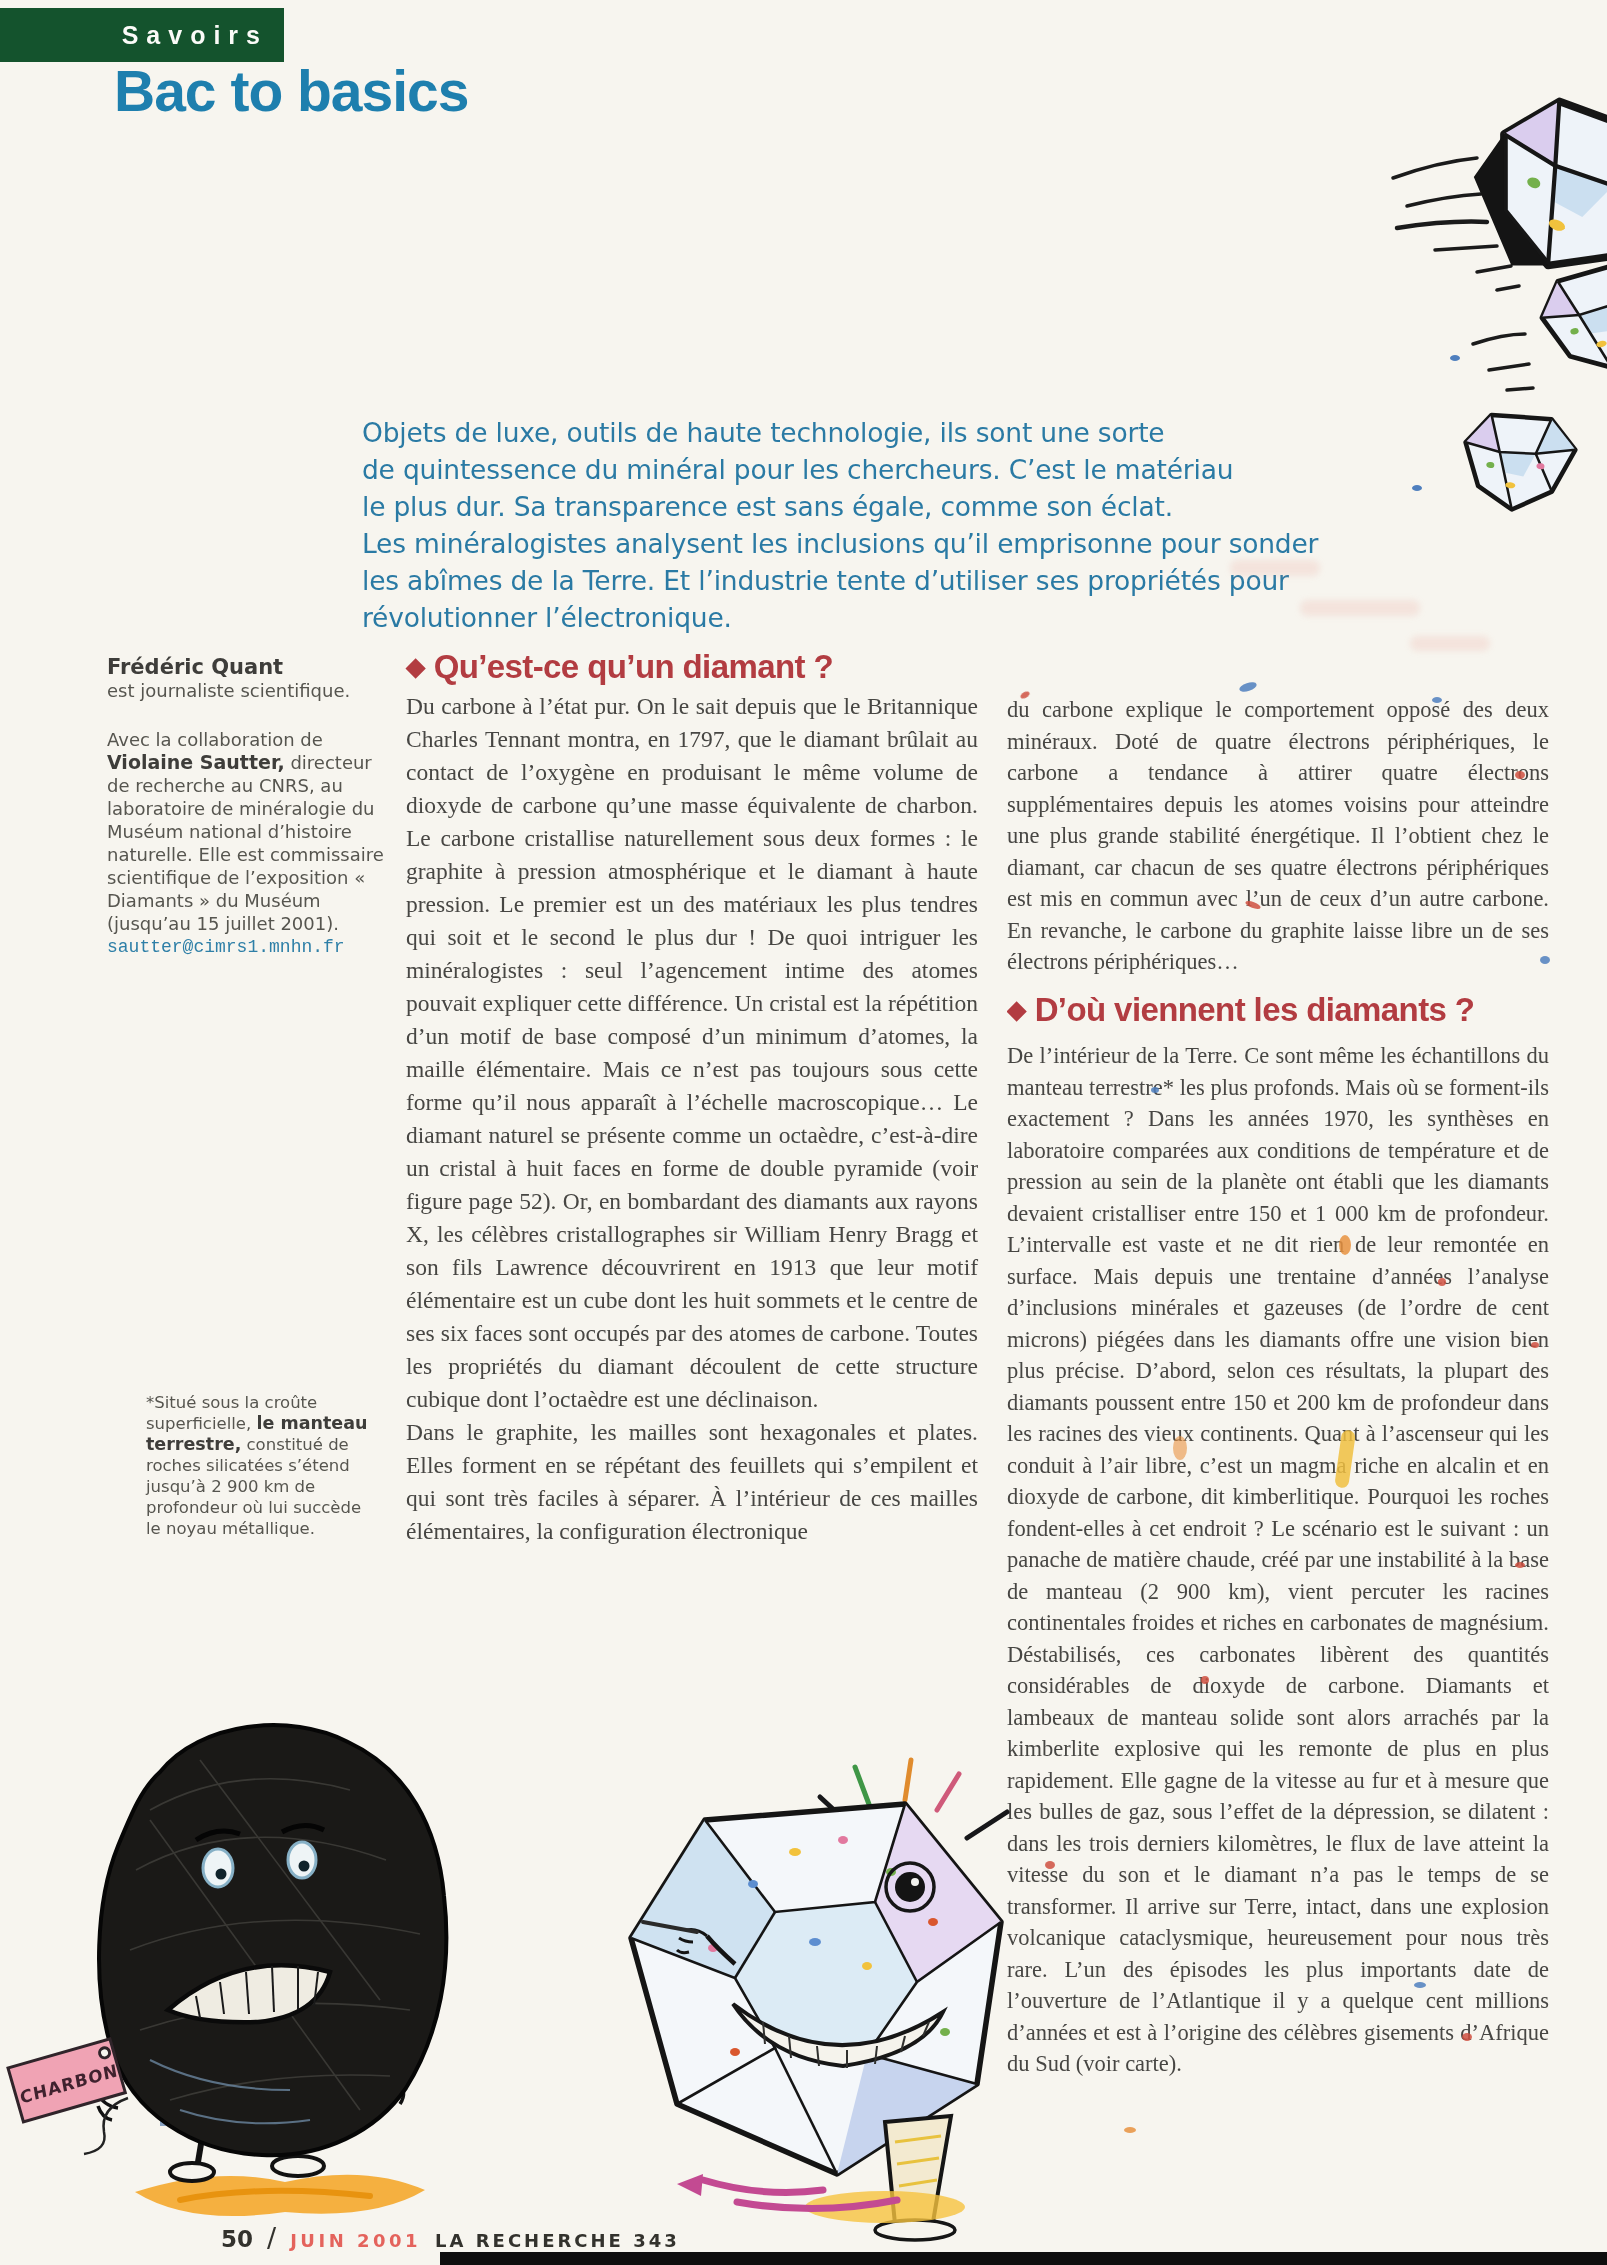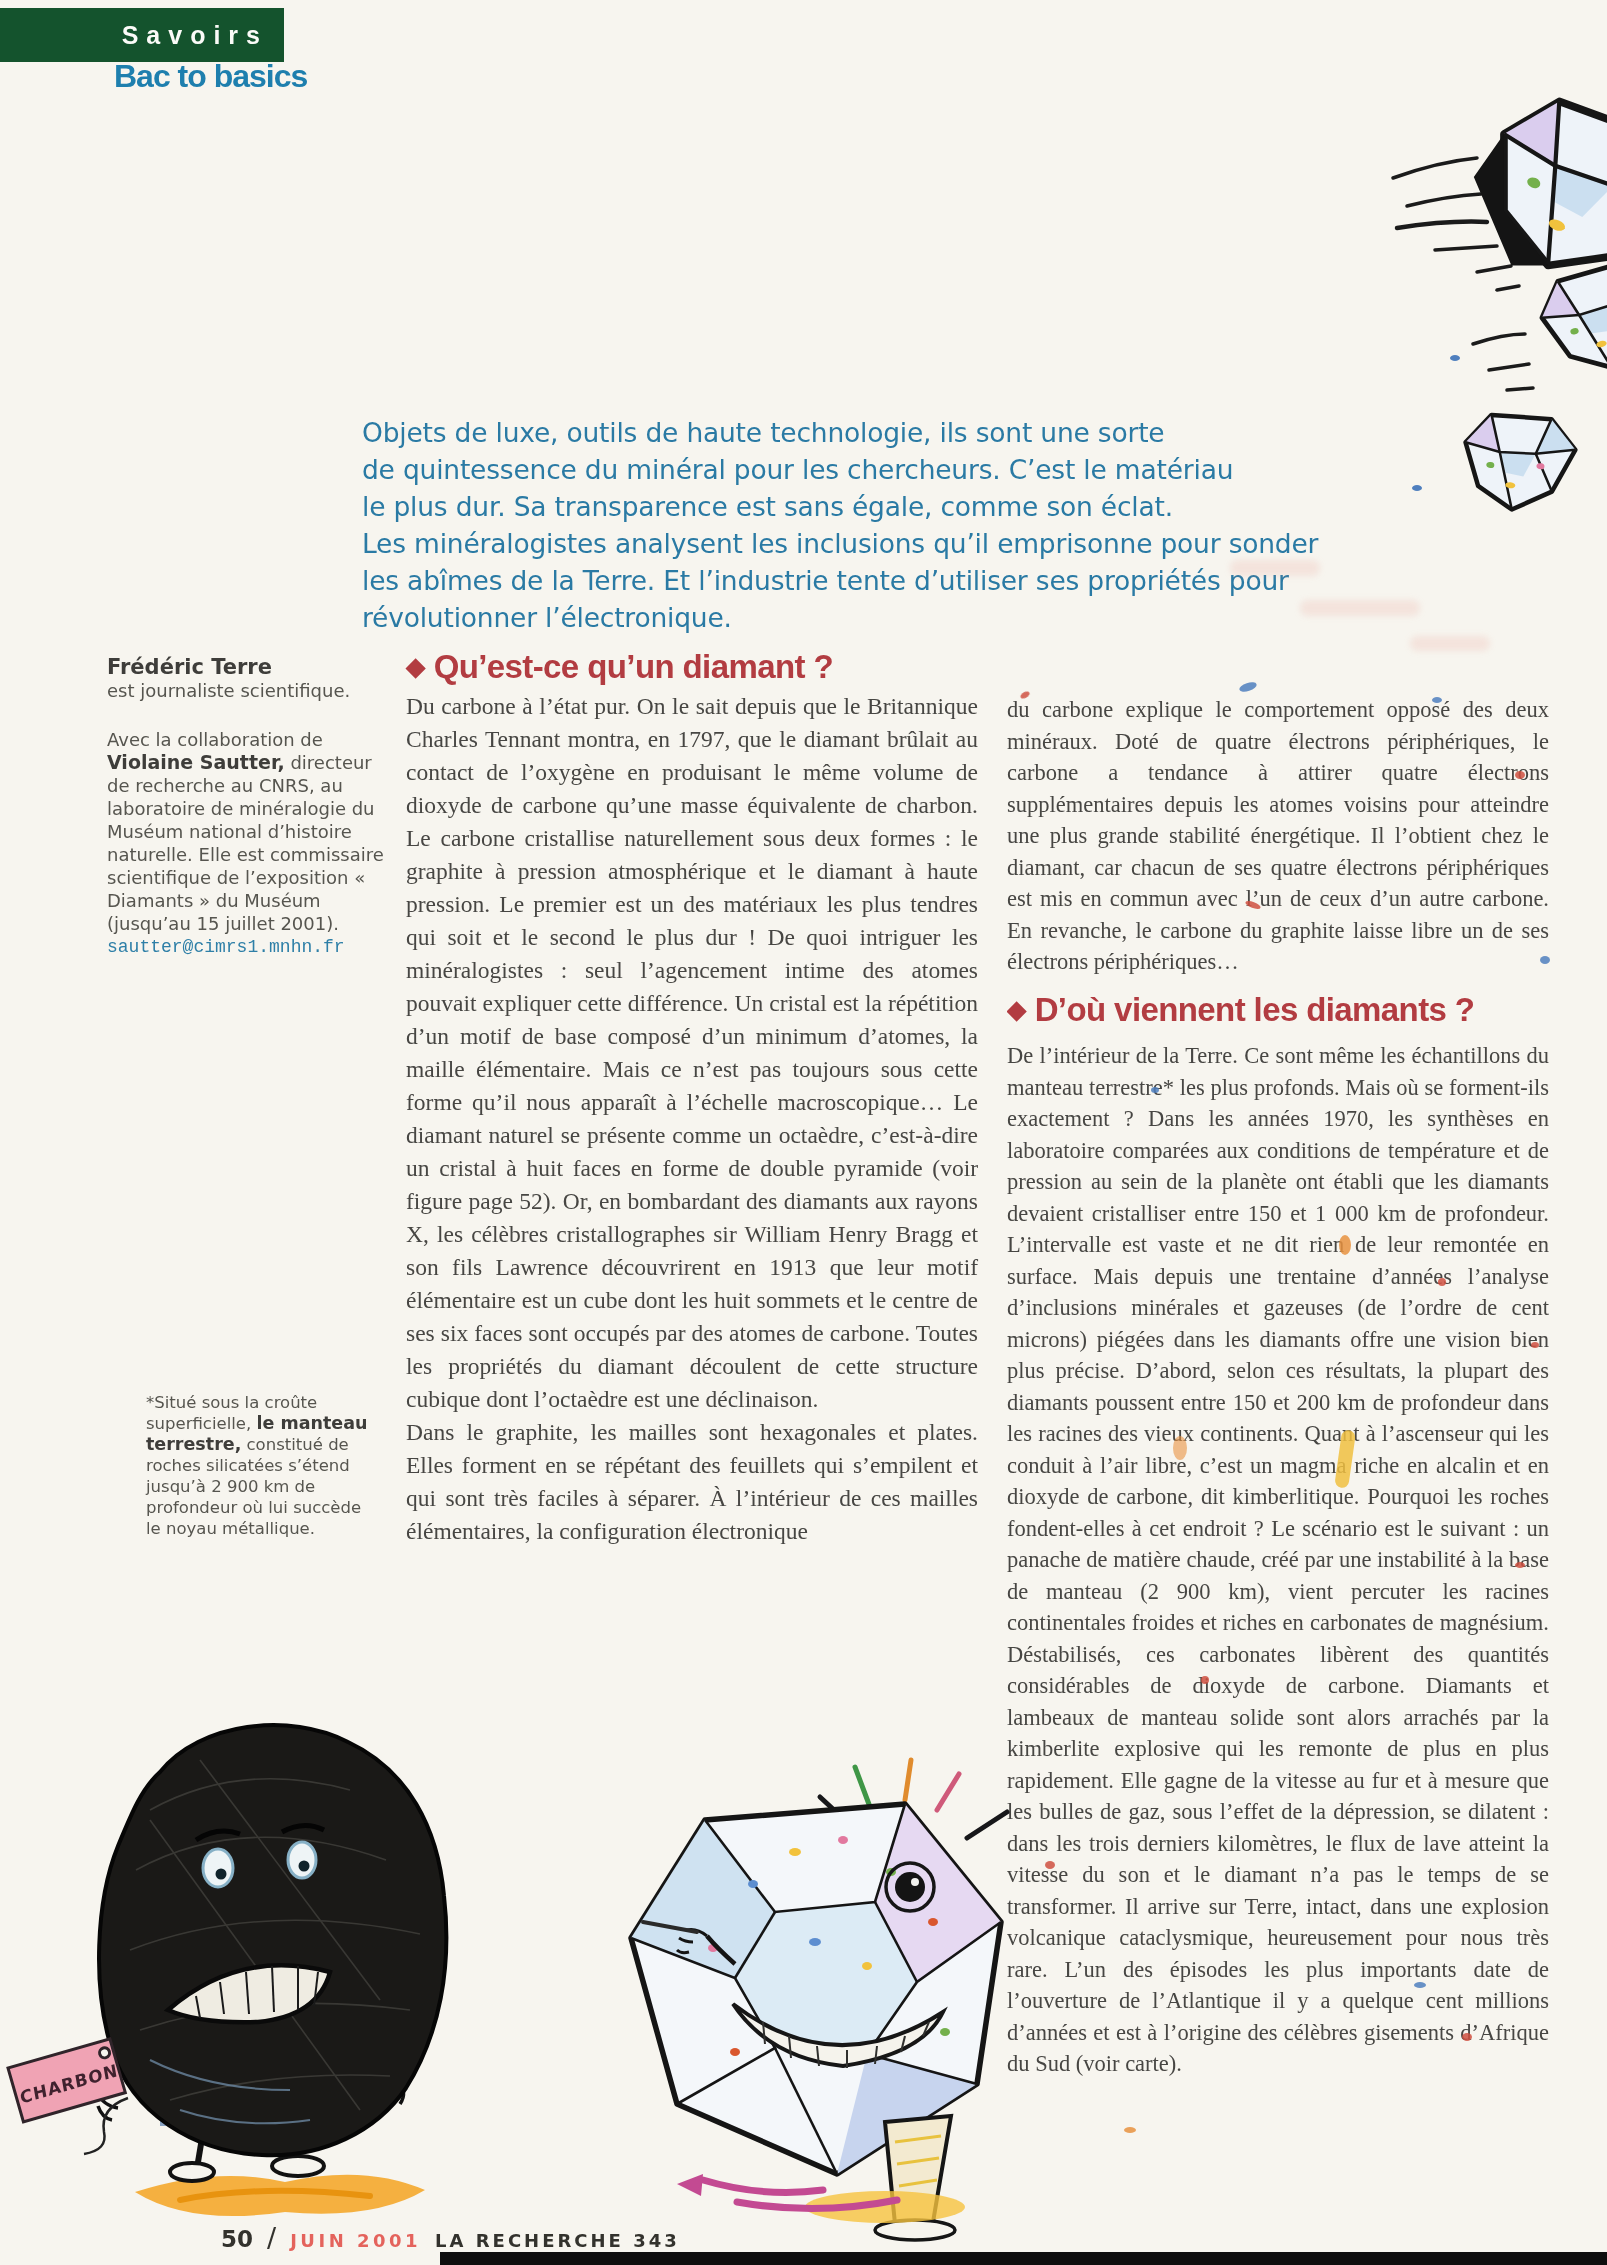--- a/index.html
+++ b/index.html
@@ -6,21 +6,21 @@
   .page{
     position:relative;width:1607px;height:2265px;margin:0 auto;
     background:#f7f5ef;overflow:hidden;
     font-family:"DejaVu Sans",sans-serif;color:#454542;
   }
   
   .kicker-bar{position:absolute;left:0;top:8px;width:284px;height:54px;background:#14532d;}
   .kicker{position:absolute;right:16px;top:13px;font-family:"Liberation Sans",sans-serif;
     font-weight:bold;font-size:25px;color:#fbfbf8;letter-spacing:8px;}
   .rubric{position:absolute;left:114px;top:58px;font-family:"Liberation Sans",sans-serif;
-    font-weight:bold;font-size:32px;color:#1e7fae;letter-spacing:-1px;}
+    font-weight:bold;font-size:57px;color:#1e7fae;letter-spacing:-1px;}
   
   .title{position:absolute;left:358px;top:214px;font-family:"Liberation Serif",serif;
     font-size:143px;line-height:1;letter-spacing:-2px;color:#3a3936;font-weight:normal;}
   .standfirst{position:absolute;left:362px;top:414px;width:1090px;
     font-size:26.5px;line-height:37px;letter-spacing:-0.2px;color:#2a7aa4;white-space:pre-line;}
   
   .sidebar{position:absolute;left:107px;top:656px;width:285px;font-size:18px;line-height:23px;color:#56554f;}
   .author-name{font-size:21px;font-weight:bold;color:#3e3d3a;margin:0;}
   .author-role{margin:0 0 26px 0;}
   .collab{margin:0;white-space:pre-line;}
@@ -65,21 +65,21 @@
   <div class="rubric">Bac to basics</div>
 
   <div class="standfirst">Objets de luxe, outils de haute technologie, ils sont une sorte
 de quintessence du minéral pour les chercheurs. C’est le matériau
 le plus dur. Sa transparence est sans égale, comme son éclat.
 Les minéralogistes analysent les inclusions qu’il emprisonne pour sonder
 les abîmes de la Terre. Et l’industrie tente d’utiliser ses propriétés pour
 révolutionner l’électronique.</div>
 
   <div class="sidebar">
-    <p class="author-name">Frédéric Terre</p>
+    <p class="author-name">Frédéric Quant</p>
     <p class="author-role">est journaliste scientifique.</p>
     <p class="collab"><span>Avec la collaboration de
 </span><span class="collab-name">Violaine Sautter,</span><span> directeur de recherche au CNRS, au laboratoire de minéralogie du Muséum national d’histoire naturelle. Elle est commissaire scientifique de l’exposition « Diamants » du Muséum (jusqu’au 15 juillet 2001).</span></p>
     <a class="email" href="#">sautter@cimrs1.mnhn.fr</a>
   </div>
 
   <div class="footnote"><span>*Situé sous la croûte superficielle, </span><b>le manteau terrestre,</b><span> constitué de roches silicatées s’étend jusqu’à 2 900 km de profondeur où lui succède le noyau métallique.</span></div>
 
   <div class="col col1">
     <h2 class="sec-head"><span class="bullet">◆</span><span>Qu’est-ce qu’un diamant ?</span></h2>

